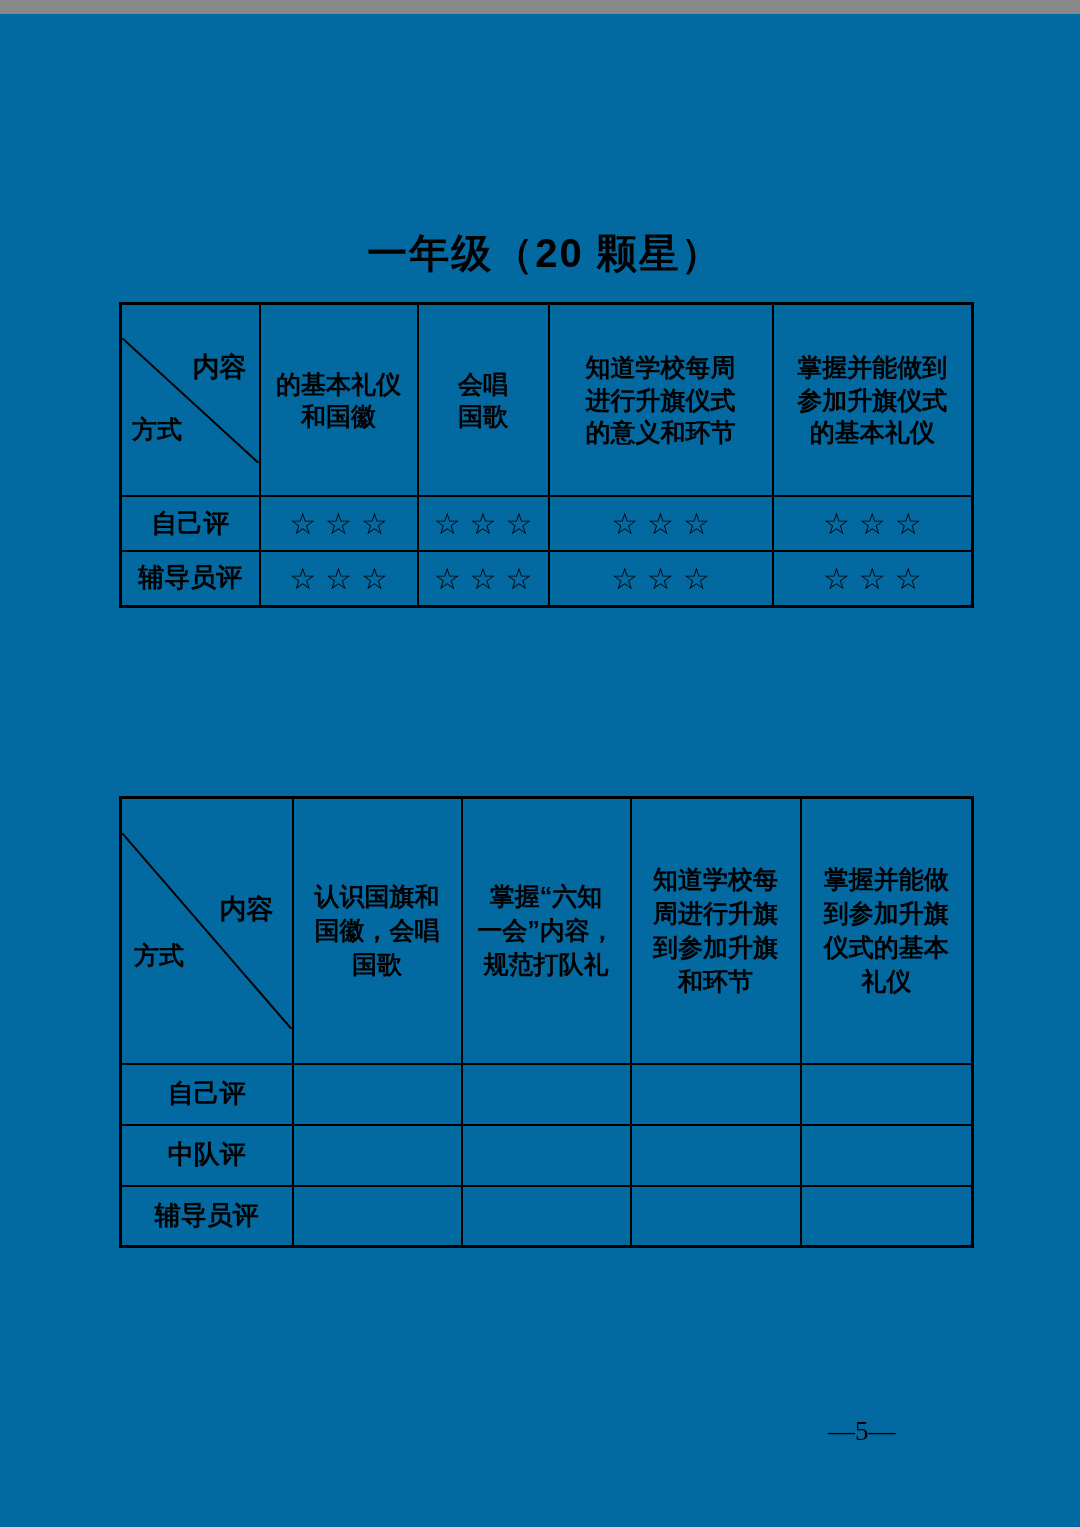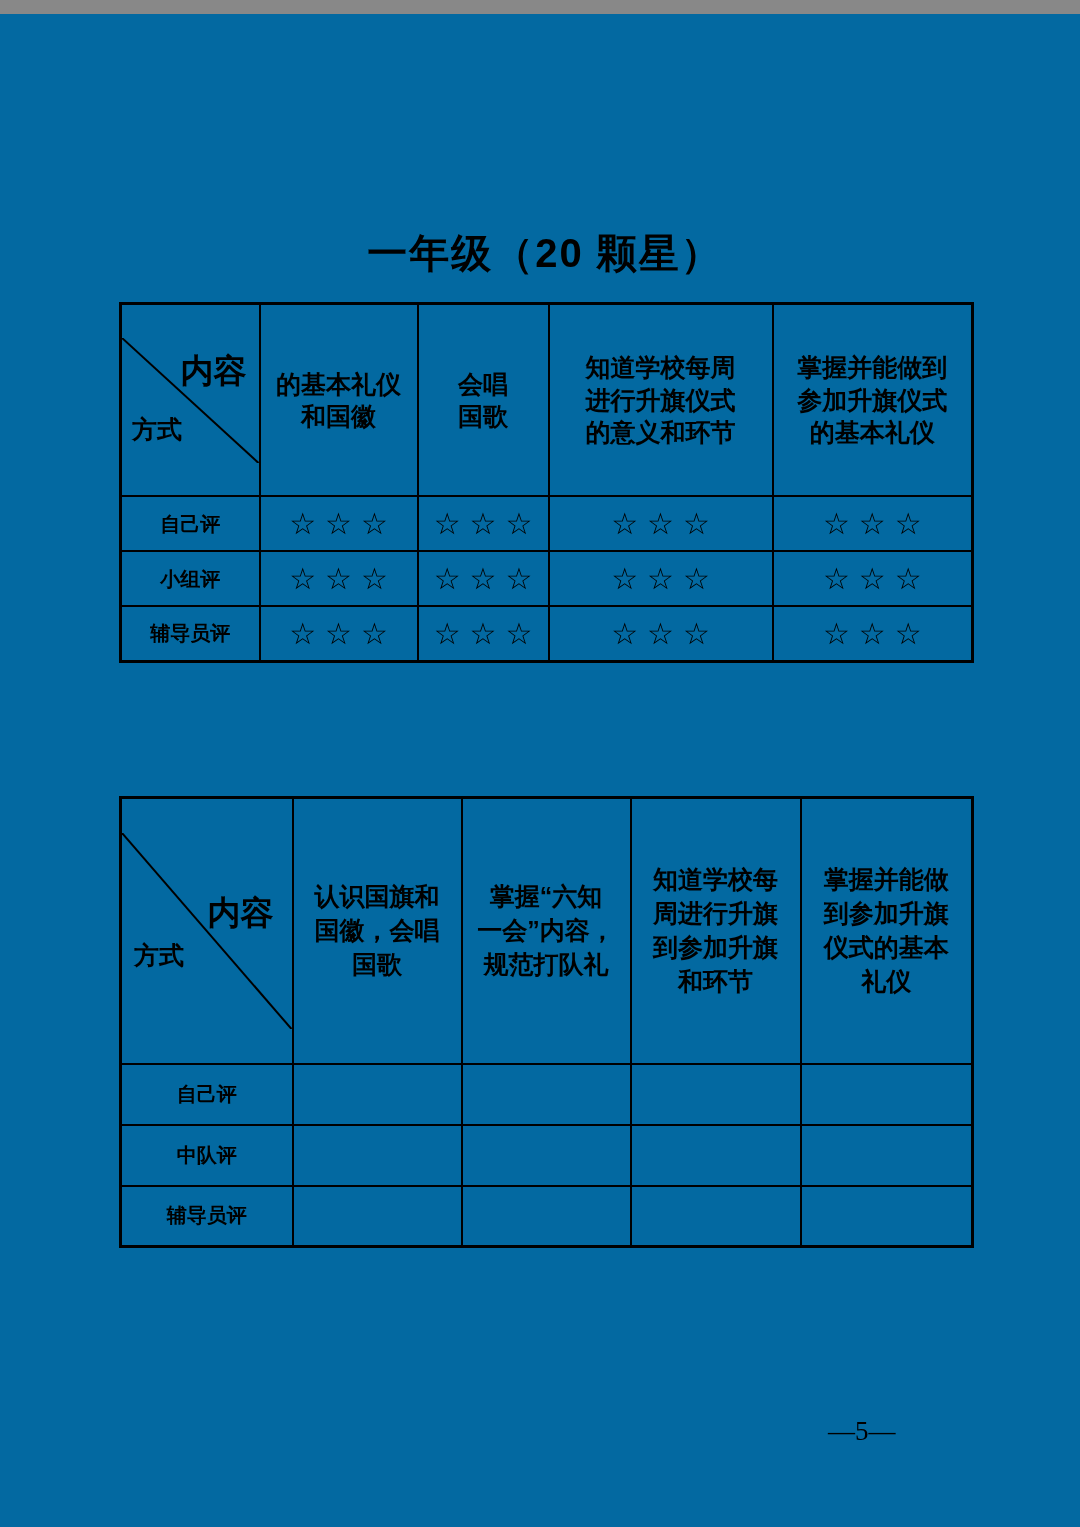--- a/index.html
+++ b/index.html
@@ -45,28 +45,28 @@
     line-height:1.3;
     overflow:hidden;
   }
   #grade2-table td { line-height:1.35; }
 
   td.corner-cell { padding:0; }
   .corner-box { position:relative; width:100%; }
   .corner-box.c1 { height:125px; }
   .corner-box.c2 { height:196px; }
   .diag-svg { position:absolute; left:0; top:0; width:100%; height:100%; display:block; }
-  .corner-top    { position:absolute; font-size:33px; font-weight:bold; white-space:nowrap; }
+  .corner-top    { position:absolute; font-size:27px; font-weight:bold; white-space:nowrap; }
   .corner-bottom { position:absolute; font-size:25px; font-weight:bold; white-space:nowrap;font-family:Liberation Serif, serif; }
   .c1 .corner-top    { top:12px;  right:12px; }
   .c1 .corner-bottom { bottom:16px; left:10px; }
   .c2 .corner-top    { top:58px;  right:18px; }
   .c2 .corner-bottom { bottom:56px; left:12px; }
 
-  td.row-label { font-size:20px; }
+  td.row-label { font-size:26px; }
   td.star-cell {
     font-weight:normal;
     font-size:30px;
     letter-spacing:9px;
     text-indent:9px;
     font-family:"DejaVu Sans","Liberation Sans",sans-serif;
   }
   td.blank-cell { }
 
   .page-number {
@@ -109,27 +109,20 @@
 国歌</td>
         <td>知道学校每周
 进行升旗仪式
 的意义和环节</td>
         <td>掌握并能做到
 参加升旗仪式
 的基本礼仪</td>
       </tr>
       <tr style="height:55px">
         <td class="row-label">自己评</td>
-        <td class="star-cell">☆☆☆</td>
-        <td class="star-cell">☆☆☆</td>
-        <td class="star-cell">☆☆☆</td>
-        <td class="star-cell">☆☆☆</td>
-      </tr>
-      <tr style="height:55px">
-        <td class="row-label">小组评</td>
         <td class="star-cell">☆☆☆</td>
         <td class="star-cell">☆☆☆</td>
         <td class="star-cell">☆☆☆</td>
         <td class="star-cell">☆☆☆</td>
       </tr>
       <tr style="height:55px">
         <td class="row-label">辅导员评</td>
         <td class="star-cell">☆☆☆</td>
         <td class="star-cell">☆☆☆</td>
         <td class="star-cell">☆☆☆</td>

